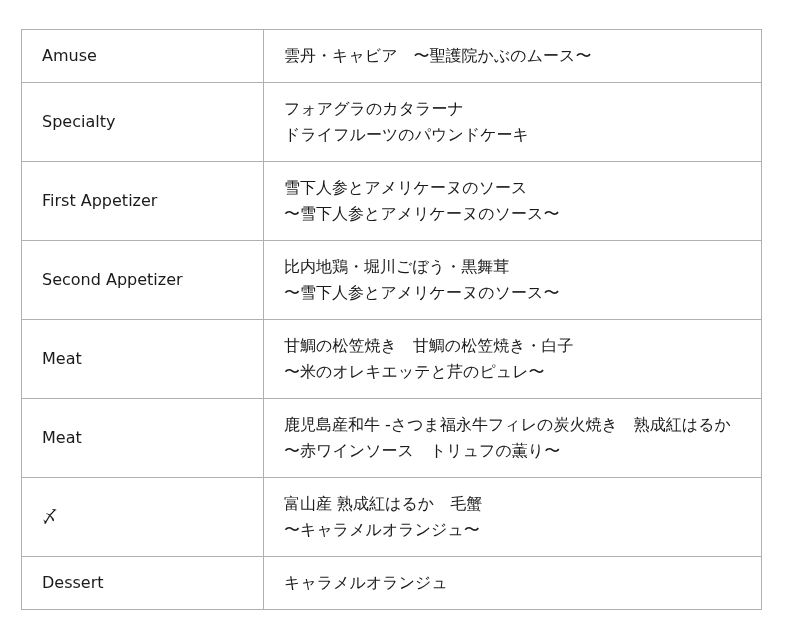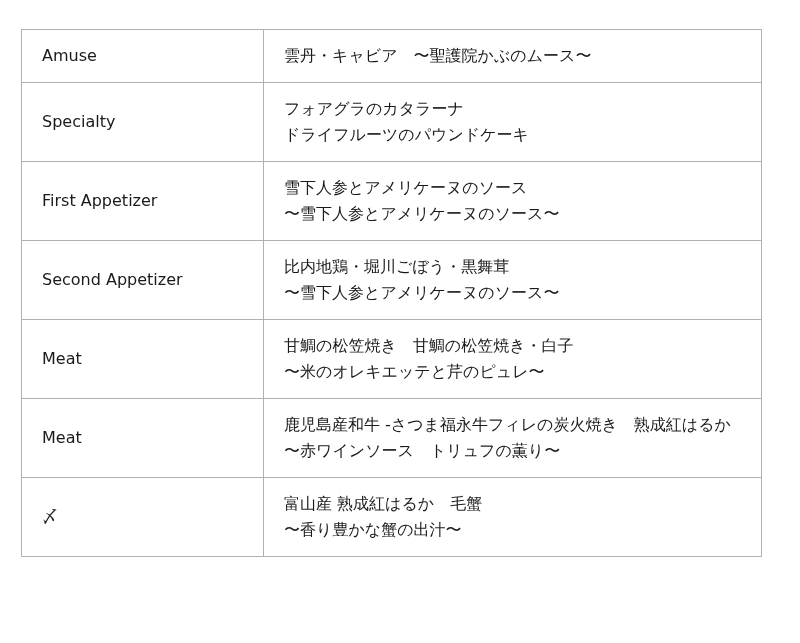--- a/index.html
+++ b/index.html
@@ -92,19 +92,25 @@
       <td class="dish-cell">
         <div class="dish-line">鹿児島産和牛 -さつま福永牛フィレの炭火焼き　熟成紅はるか</div>
         <div class="dish-line">〜赤ワインソース　トリュフの薫り〜</div>
       </td>
     </tr>
 
     <tr>
       <td class="course-cell">〆</td>
       <td class="dish-cell">
         <div class="dish-line">富山産 熟成紅はるか　毛蟹</div>
-        <div class="dish-line">〜香り豊かな蟹の出汁〜</div>
+        <div class="dish-line">〜キャラメルオランジュ〜</div>
       </td>
     </tr>
 
+    <tr>
+      <td class="course-cell">Dessert</td>
+      <td class="dish-cell">
+        <div class="dish-line">キャラメルオランジュ</div>
+      </td>
+    </tr>
 
   </tbody>
 </table>
 
 </body></html>

